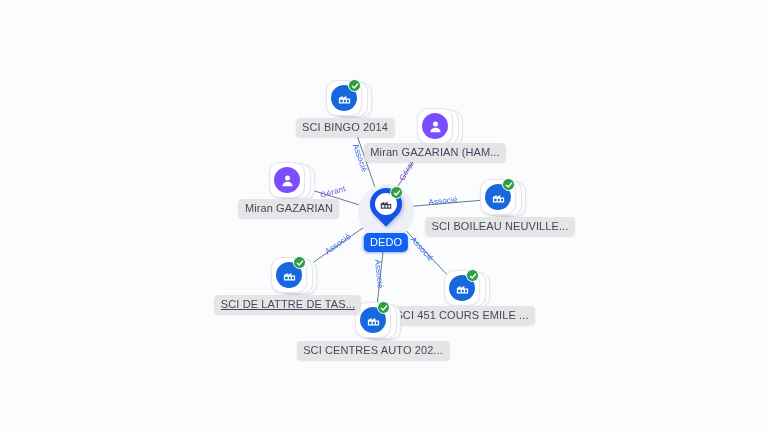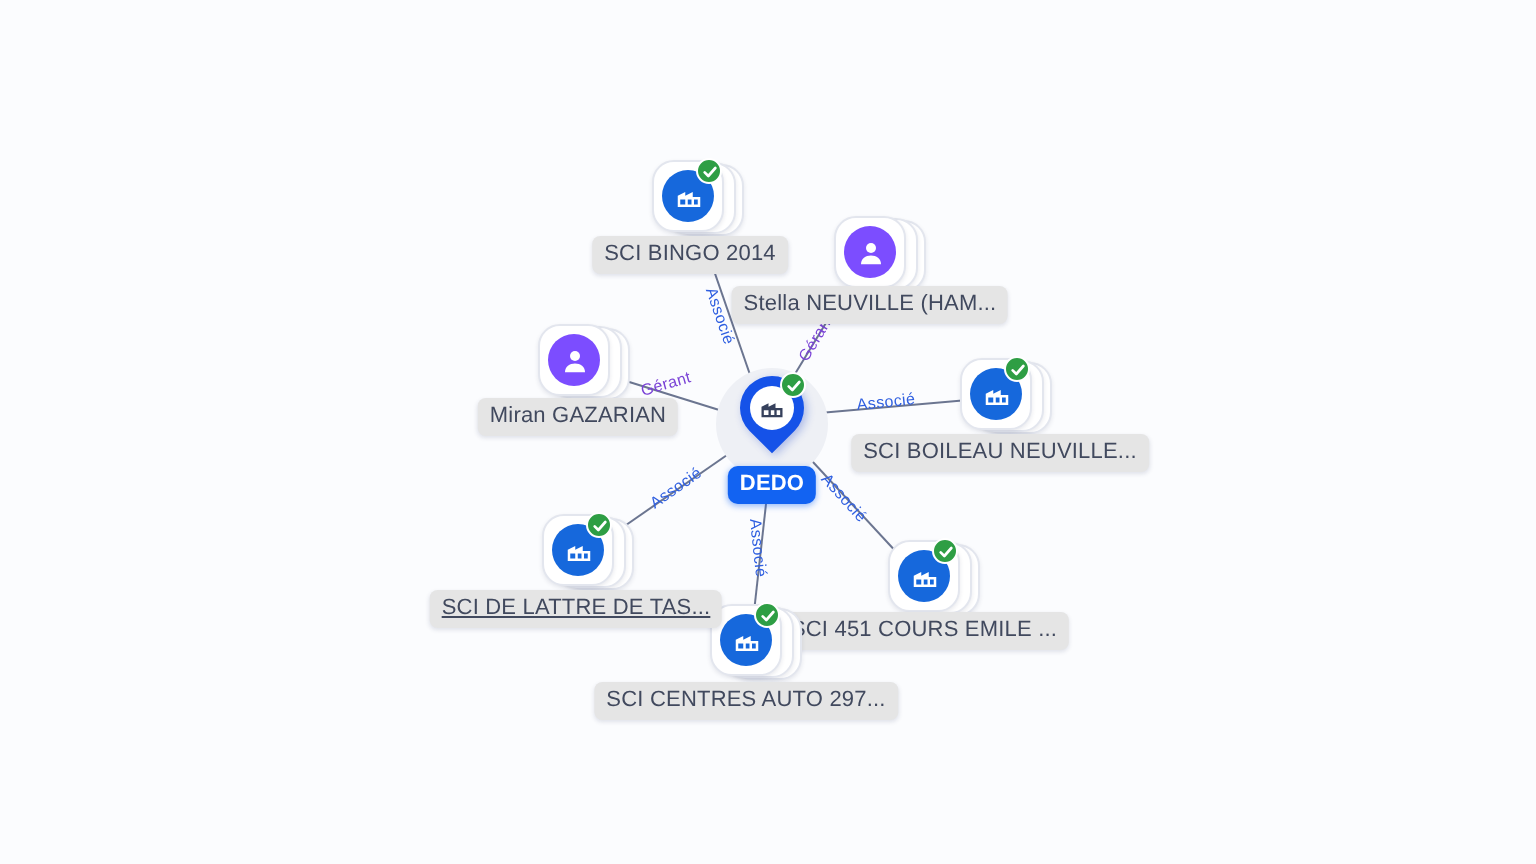--- a/index.html
+++ b/index.html
@@ -138,21 +138,21 @@
     line-height: 13px;
     letter-spacing: .1px;
     padding: 3px 6px;
     border-radius: 4px;
     white-space: nowrap;
     box-shadow: 0 1px 2px rgba(40,50,90,.13);
   }
   .node-label.selected {
     background: #1263f2;
     color: #ffffff;
-    font-weight: bold;
+    font-weight: normal;
     border-radius: 5px;
     box-shadow: 0 1px 3px rgba(18,99,242,.45);
   }
   
   .edge-label {
     position: absolute;
     font-size: 8px;
     letter-spacing: .2px;
     white-space: nowrap;
     transform-origin: 50% 50%;
@@ -220,21 +220,21 @@
           <div class="card c2"></div>
           <div class="card c1"></div>
           <div class="avatar person">
             <svg width="15" height="15" viewBox="0 0 24 24" fill="#ffffff">
               <circle cx="12" cy="8" r="4"></circle>
               <path d="M4 21c0-4.4 3.6-7 8-7s8 2.6 8 7z"></path>
             </svg>
           </div>
         </div>
       </div>
-      <div class="node-label" style="left: 435px; top: 143px;">Stella NEUVILLE (HAM...</div>
+      <div class="node-label" style="left: 435px; top: 143px;">Miran GAZARIAN (HAM...</div>
       <div class="node" style="left: 500px; top: 199px;">
         <div class="card-stack">
           <div class="card c3"></div>
           <div class="card c2"></div>
           <div class="card c1"></div>
           <div class="avatar company">
             <svg width="15" height="15" viewBox="0 0 24 24" fill="#ffffff">
               <path d="M3 20V11l6-3v3l6-3v4h6v8H3zm2-2h4v-4H5v4zm6 0h3v-4h-3v4zm5 0h3v-4h-3v4z"></path>
             </svg>
           </div>
@@ -274,21 +274,21 @@
               <path d="M3 20V11l6-3v3l6-3v4h6v8H3zm2-2h4v-4H5v4zm6 0h3v-4h-3v4zm5 0h3v-4h-3v4z"></path>
             </svg>
           </div>
           <div class="check-badge">
             <svg width="8" height="8" viewBox="0 0 24 24" fill="none" stroke="#ffffff" stroke-width="4" stroke-linecap="round" stroke-linejoin="round">
               <path d="M4 12.5 L9.5 18 L20 6"></path>
             </svg>
           </div>
         </div>
       </div>
-      <div class="node-label" style="left: 373px; top: 341px;">SCI CENTRES AUTO 297...</div>
+      <div class="node-label" style="left: 373px; top: 341px;">SCI CENTRES AUTO 202...</div>
       <div class="node" style="left: 291px; top: 277px;">
         <div class="card-stack">
           <div class="card c3"></div>
           <div class="card c2"></div>
           <div class="card c1"></div>
           <div class="avatar company">
             <svg width="15" height="15" viewBox="0 0 24 24" fill="#ffffff">
               <path d="M3 20V11l6-3v3l6-3v4h6v8H3zm2-2h4v-4H5v4zm6 0h3v-4h-3v4zm5 0h3v-4h-3v4z"></path>
             </svg>
           </div>

